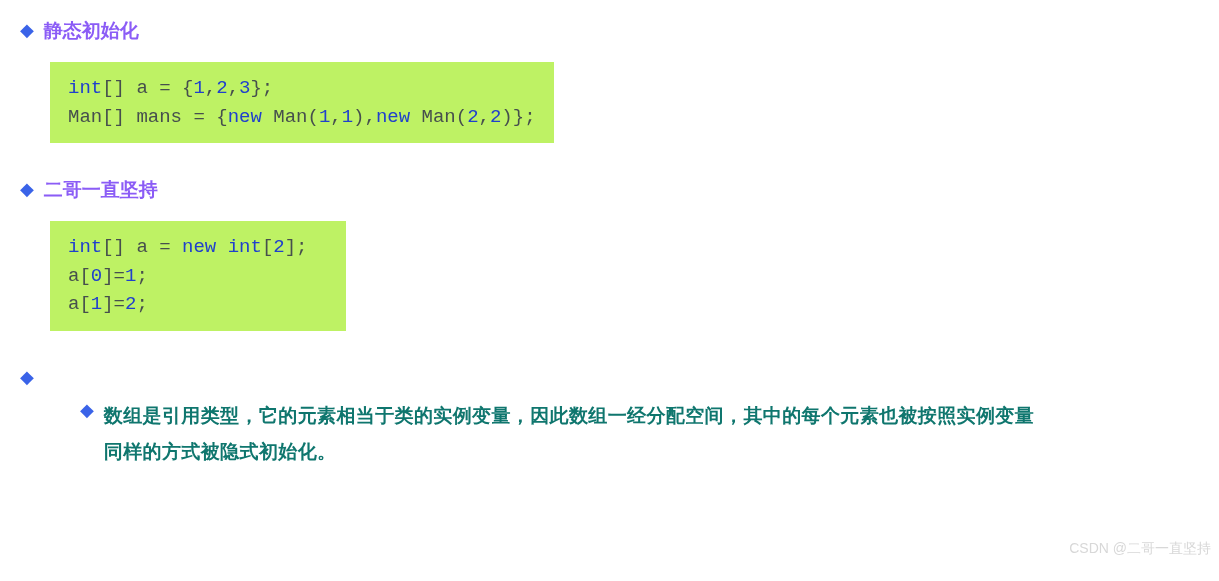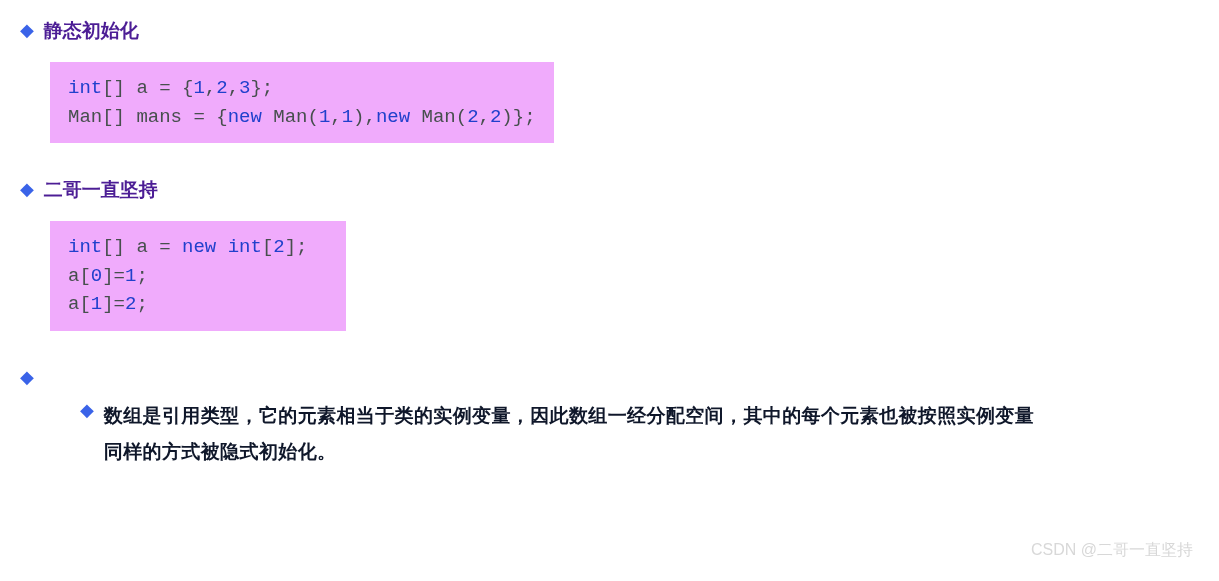--- a/index.html
+++ b/index.html
@@ -20,24 +20,24 @@
   .diamond {
     color: #3a63e8;
     font-size: 18px;
     margin-right: 10px;
     flex-shrink: 0;
     line-height: 1.4;
   }
   .heading-text {
     font-weight: 700;
     font-size: 19px;
-    color: #4c1d95;
+    color: #8b5cf6;
   }
   .code-block {
-    background: #f0abfc;
+    background: #bef264;
     padding: 12px 18px;
     margin: 10px 0 22px 30px;
     font-family: Consolas, "Courier New", monospace;
     font-size: 19px;
     line-height: 1.5;
     color: #464f4d;
     white-space: pre;
     display: inline-block;
     min-width: 460px;
   }
@@ -46,29 +46,29 @@
   .section { margin-bottom: 12px; }
   .sub-bullet {
     display: flex;
     align-items: flex-start;
     margin: 6px 0 0 60px;
     max-width: 970px;
   }
   .sub-text {
     font-weight: 700;
     font-size: 19px;
-    color: #0f172a;
+    color: #0f766e;
     line-height: 1.9;
     letter-spacing: 0.02em;
   }
   .watermark {
     position: absolute;
-    right: 26px;
+    right: 8px;
     top: 540px;
-    font-size: 16px;
+    font-size: 14px;
     color: #d8d8d8;
     font-family: Arial, sans-serif;
   }
 </style>
 </head>
 <body>
 
 <div class="section">
   <div class="bullet-row">
     <span class="diamond">◆</span>

